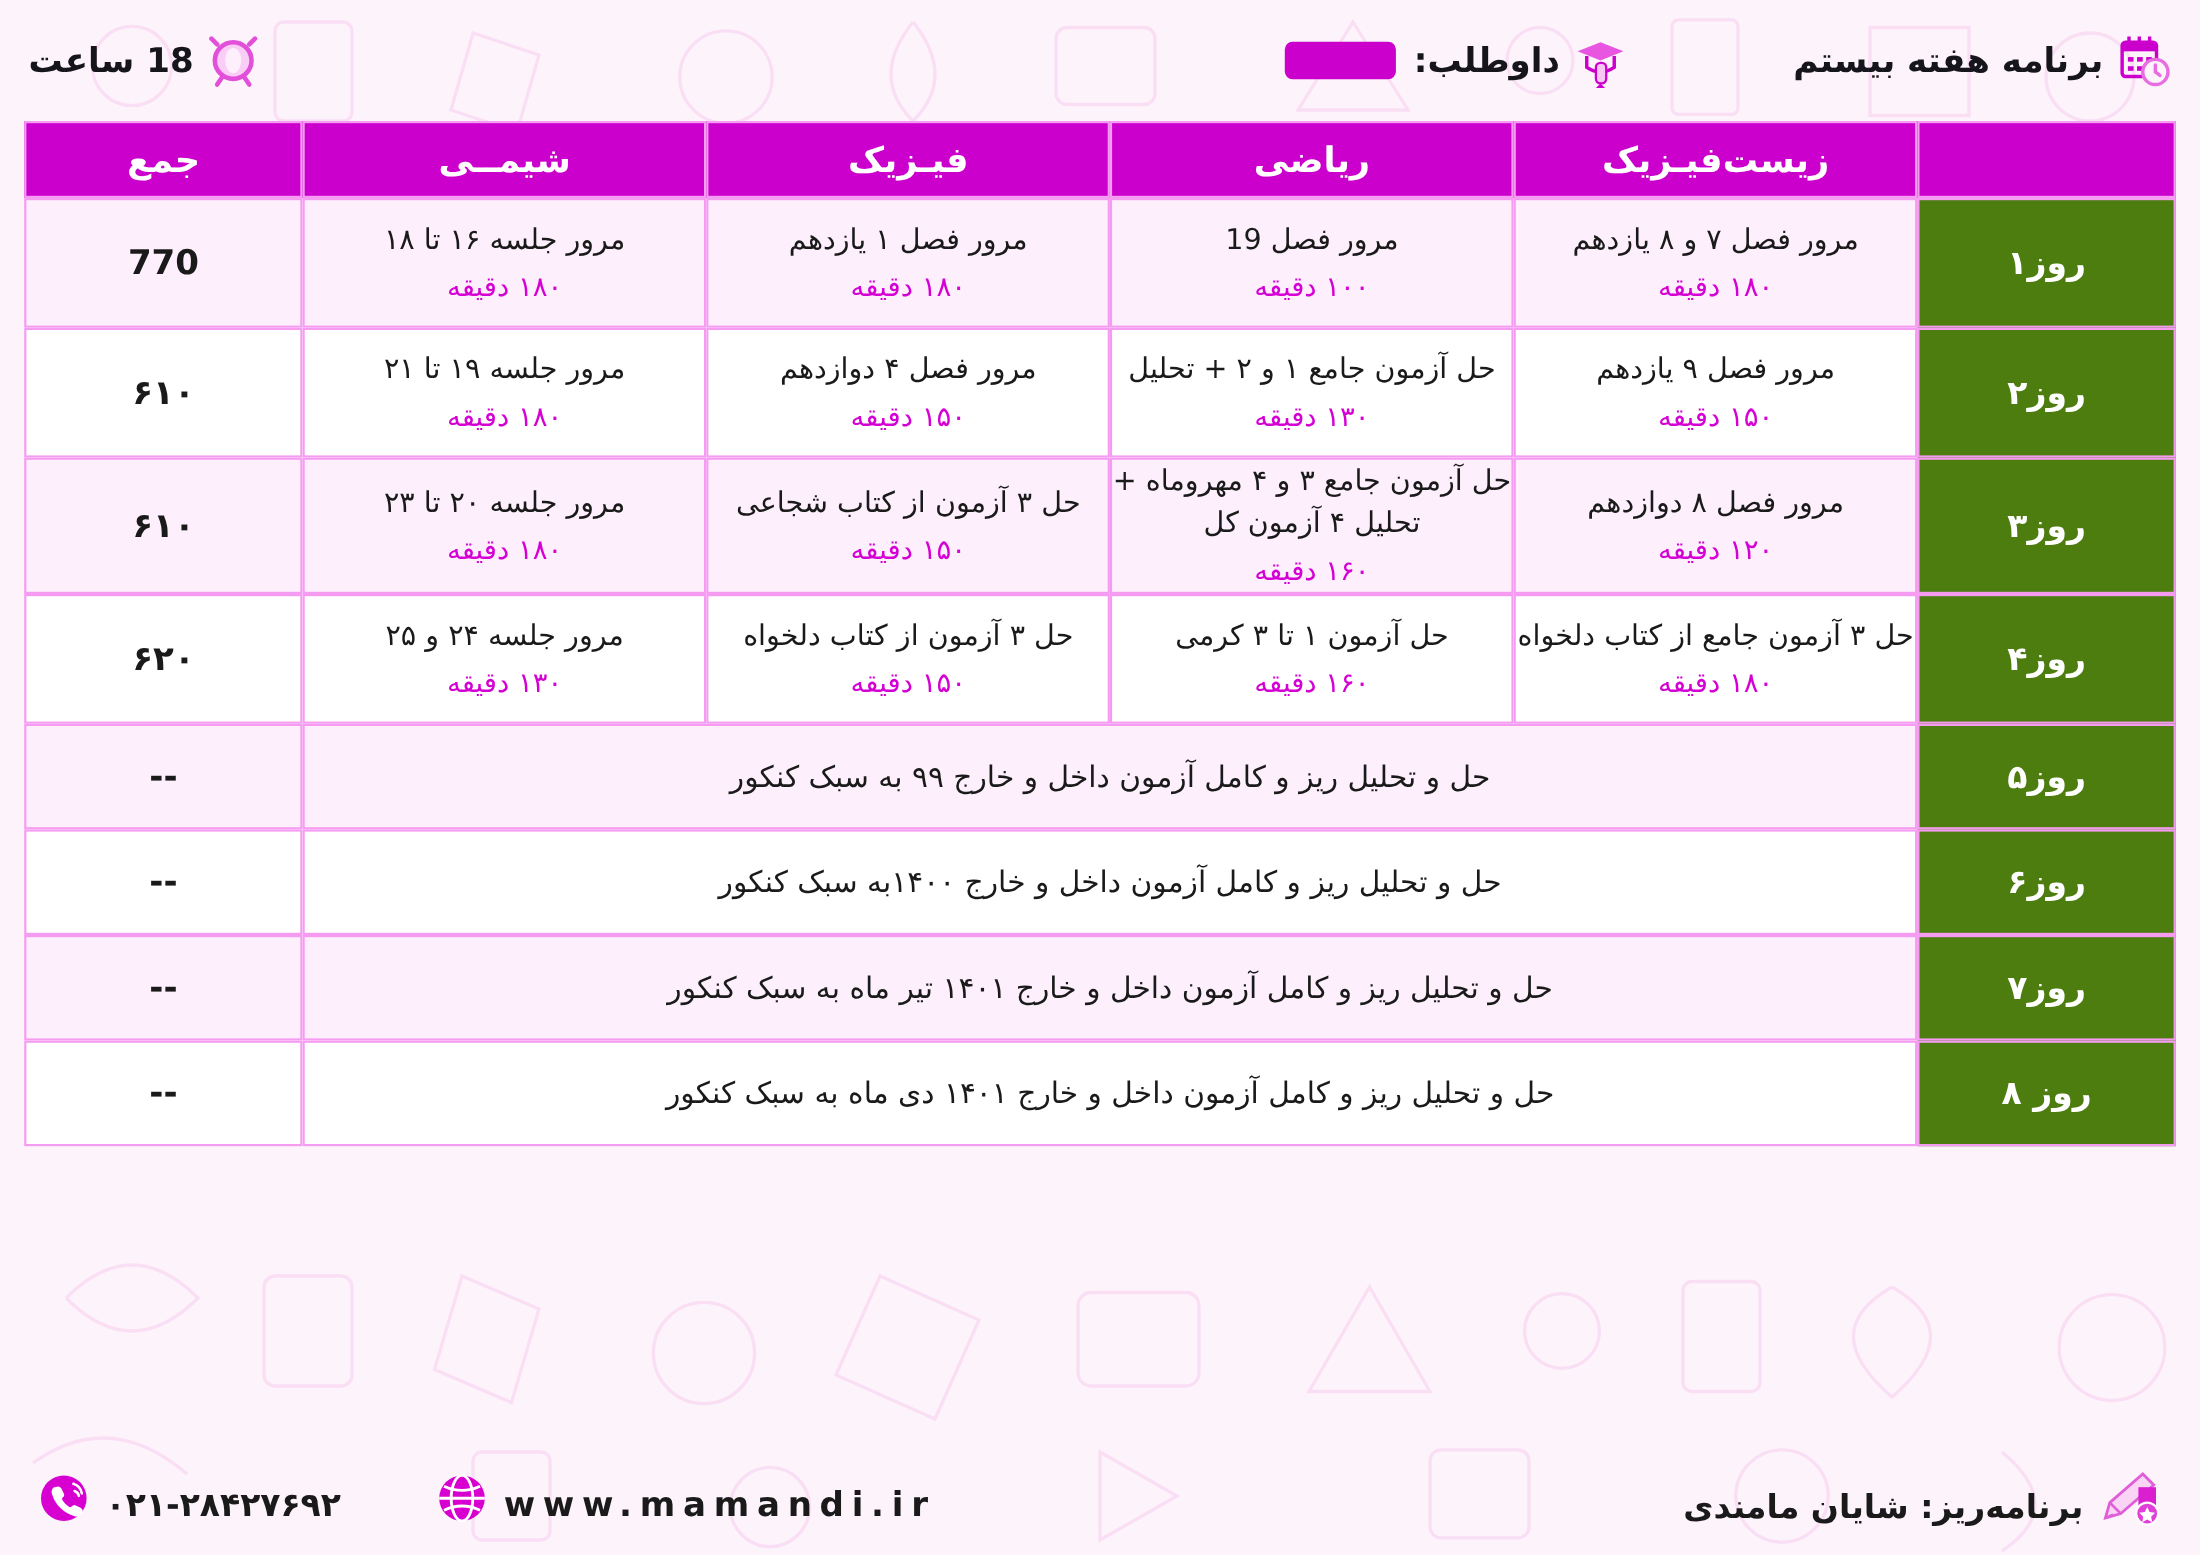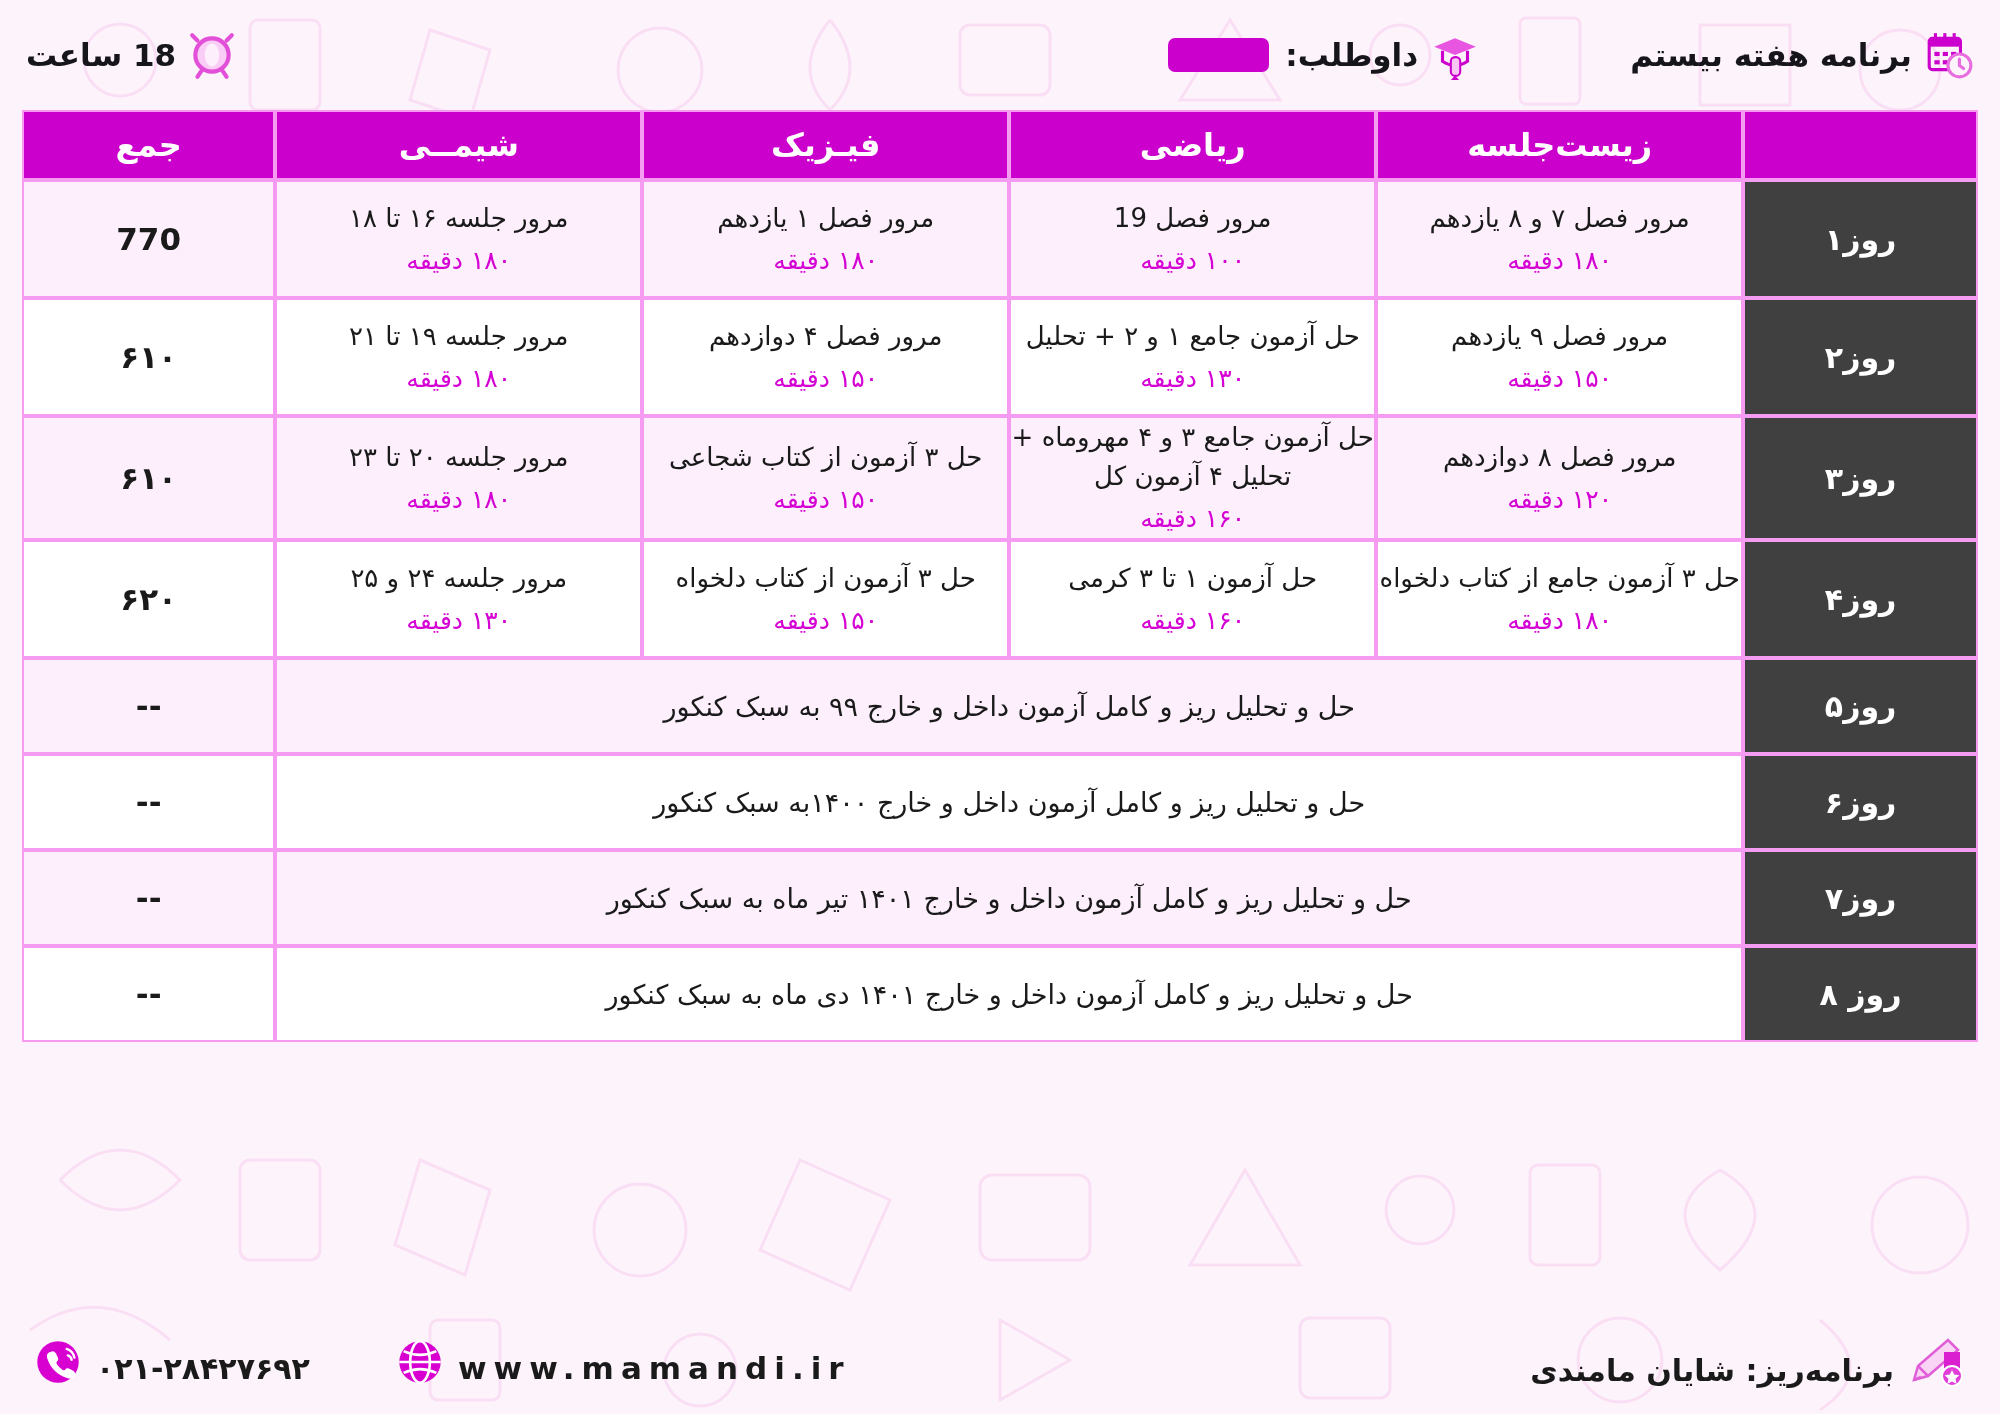--- a/index.html
+++ b/index.html
@@ -59,21 +59,21 @@
   }
   td.subject{
     font-size:26px;color:#1a1a1a;line-height:1.5;padding:10px 12px;
   }
   td.subject .mins{
     display:block;color:#d400d4;font-size:25px;margin-top:4px;font-weight:500;
   }
   td.sum{font-size:31px;font-weight:bold;color:#1a1a1a;}
   tr.alt td{background:#fdf0fc;}
   tr.plain td{background:#ffffff;}
-  tr.alt td.daycell,tr.plain td.daycell{background:#404040;text-align:center;}
+  tr.alt td.daycell,tr.plain td.daycell{background:#4d7c0f;text-align:center;}
   td.wide{font-size:27px;color:#1a1a1a;padding:14px 10px;}
   .rowh{height:118px;}
   .rowh-tall{height:124px;}
   .rowh-merged{height:96px;}
   
   .footer{
     position:absolute;left:0;right:0;bottom:0;height:104px;z-index:2;
     display:flex;align-items:center;direction:rtl;
     padding:0 34px;box-sizing:border-box;
   }
@@ -183,21 +183,21 @@
       <col class="c-day">
         <col class="c-sub">
         <col class="c-sub">
         <col class="c-sub">
         <col class="c-sub">
         <col class="c-sum">
     </colgroup>
     <thead>
       <tr>
         <th class="blank"></th>
-        <th>زیست‌جلسه</th>
+        <th>زیست‌فیـزیک</th>
         <th>ریاضی</th>
         <th>فیـزیک</th>
         <th>شیمــی</th>
         <th>جمع</th>
       </tr>
     </thead>
     <tbody>
 
       <tr class="alt rowh">
         <td class="daycell">روز۱</td>

